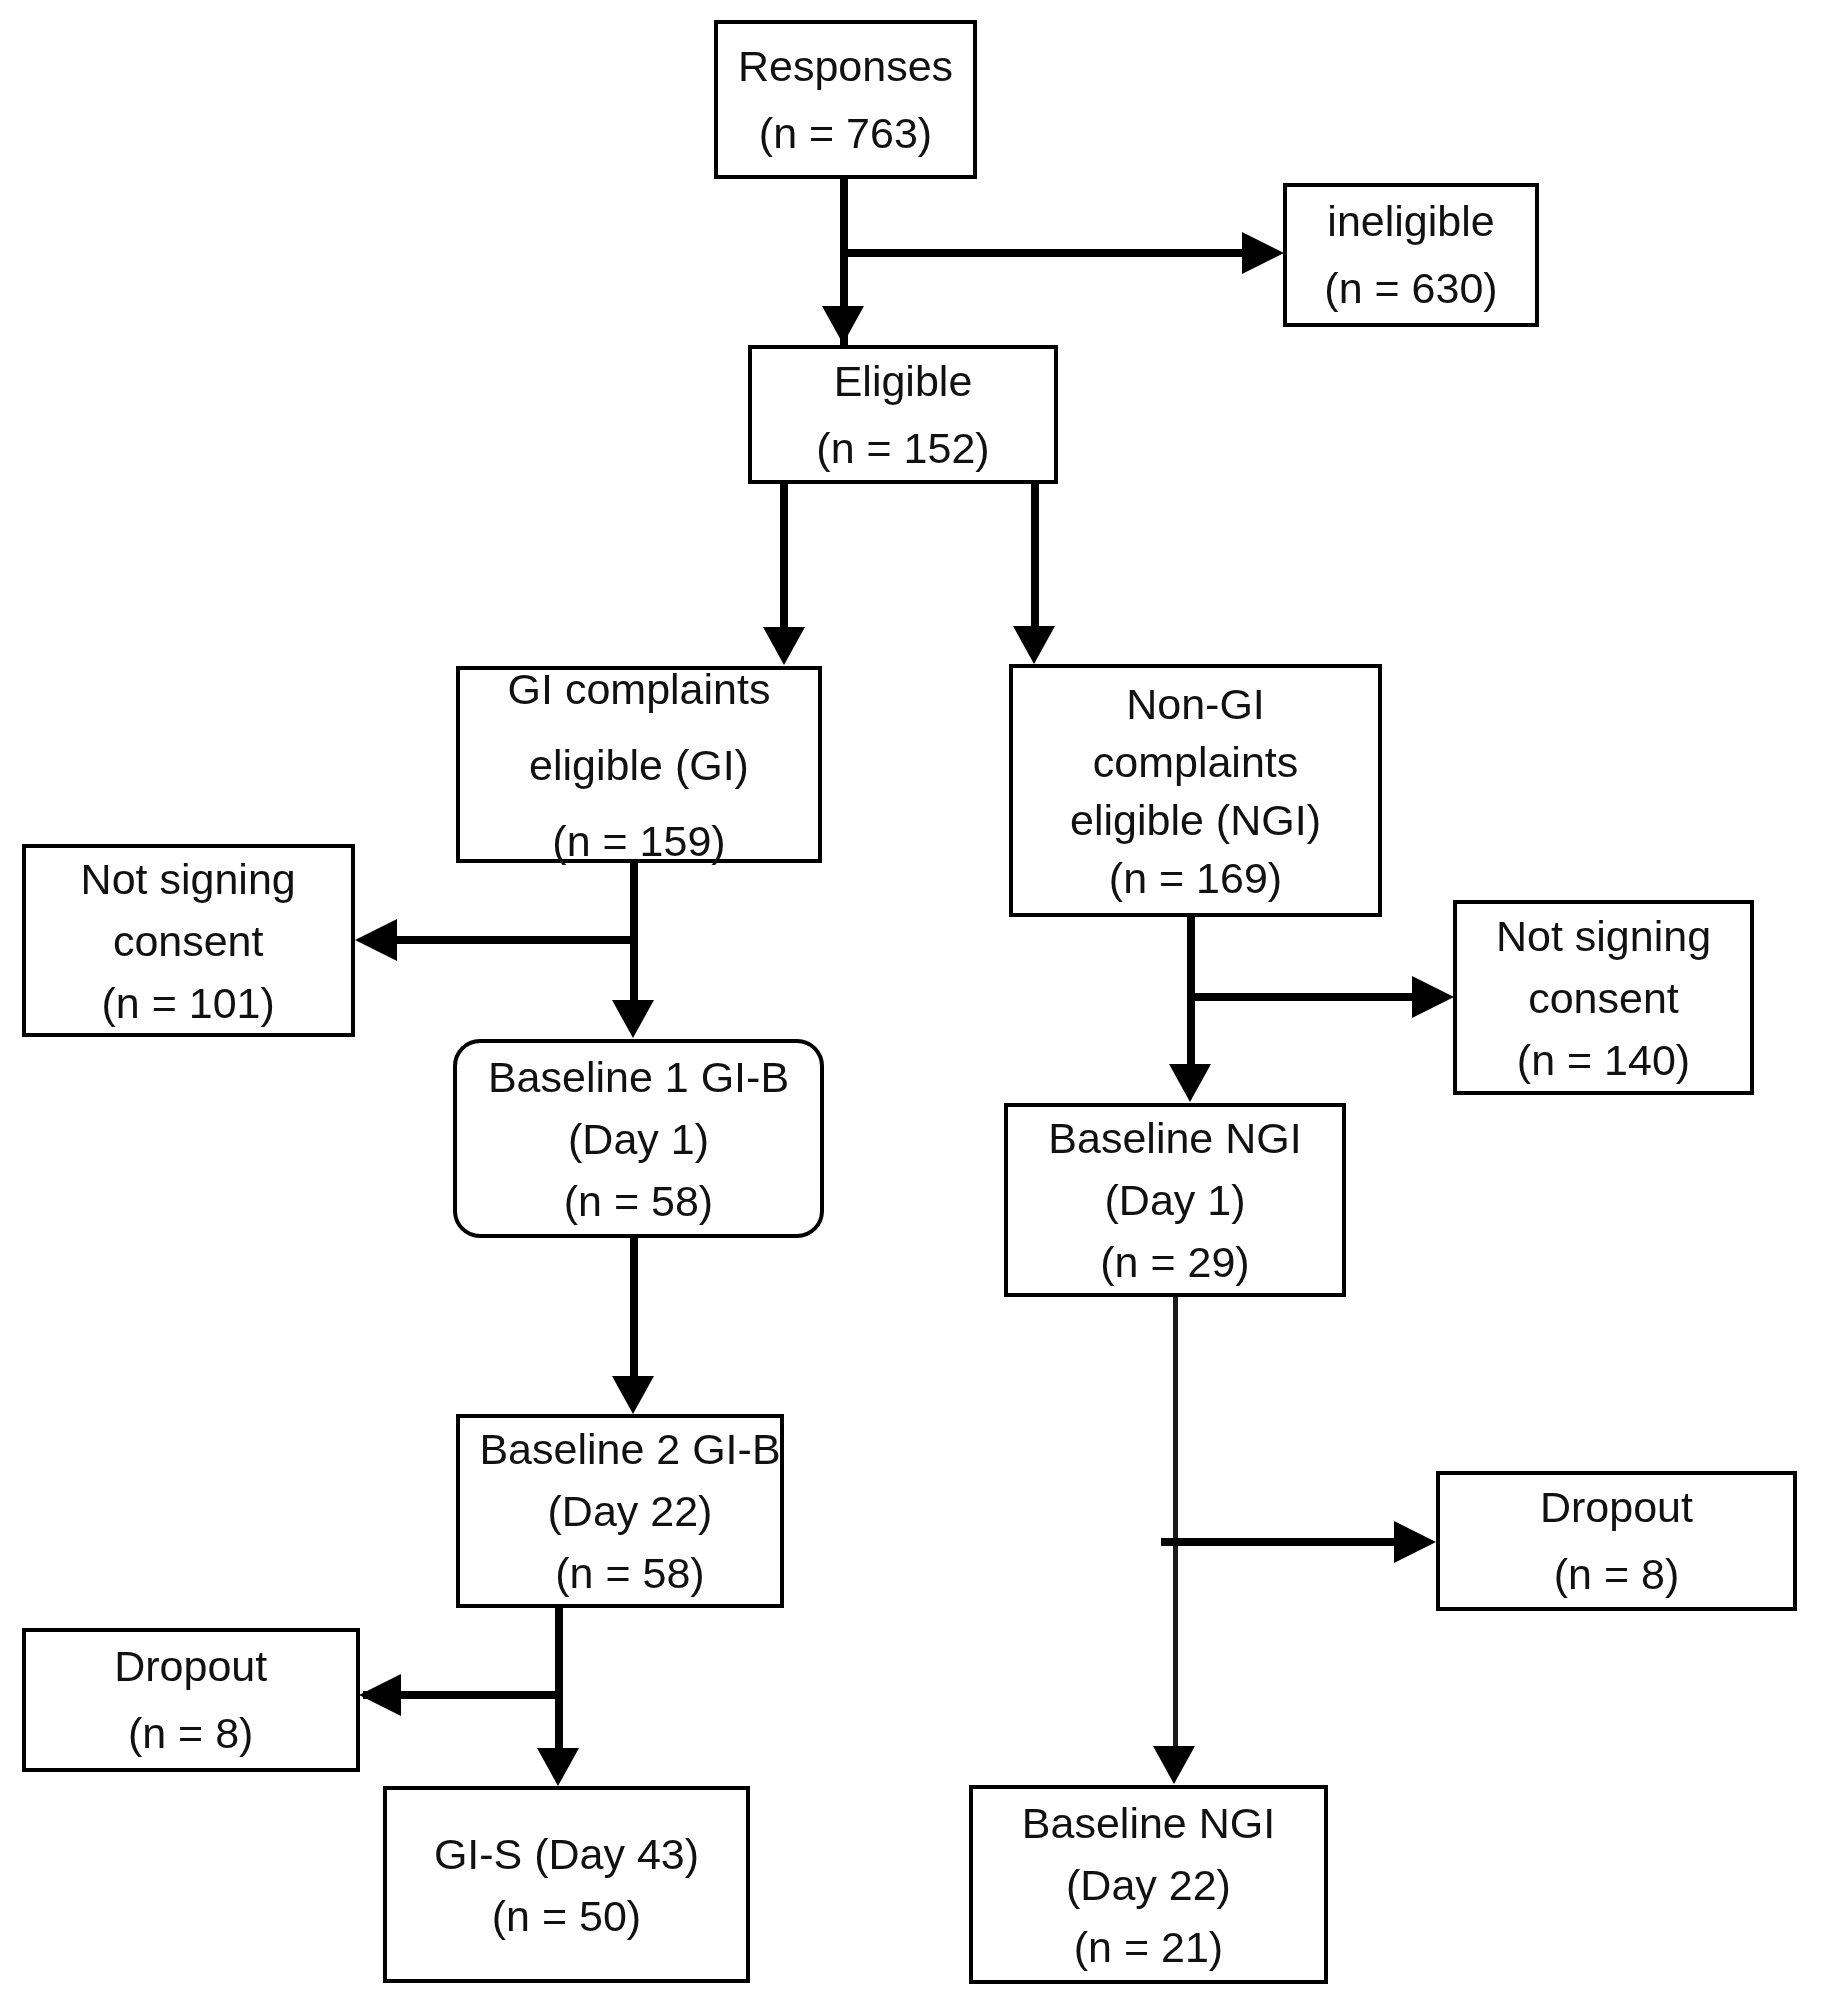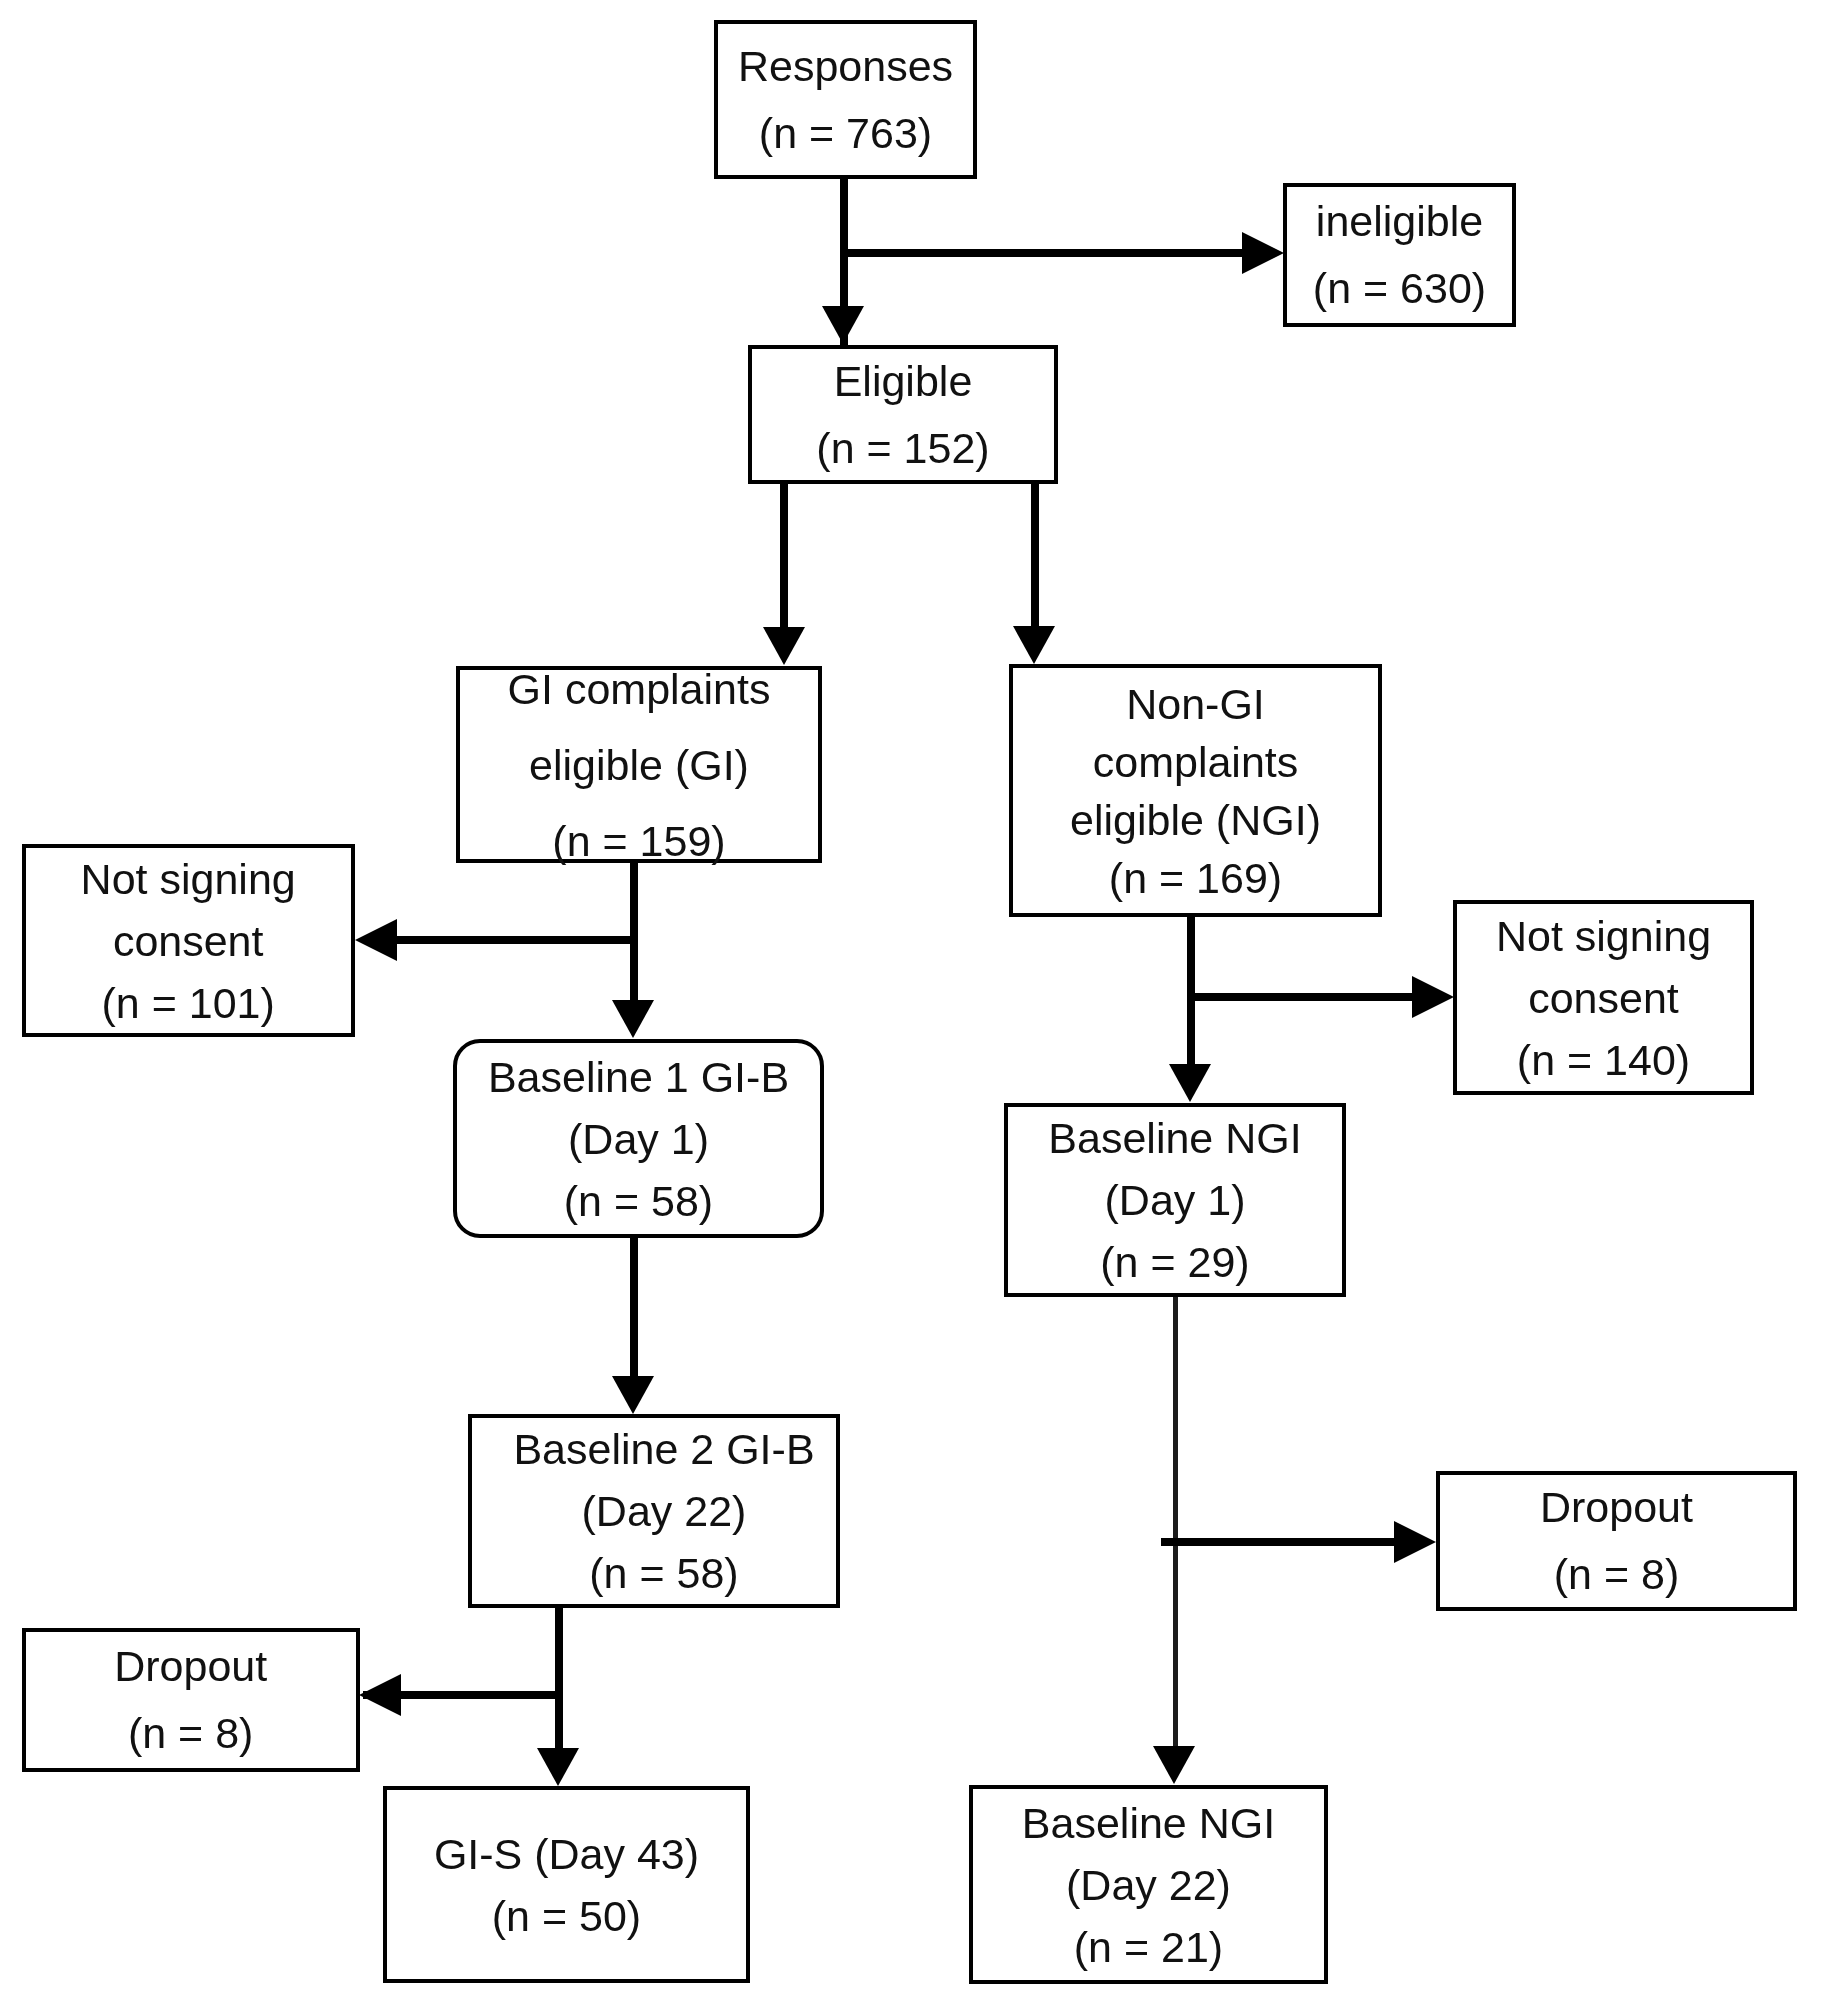--- a/index.html
+++ b/index.html
@@ -29,29 +29,29 @@
   .lines-4 .ln{line-height:58px;}
   .conn{position:absolute;background:#000000;}
   .conn-thin{position:absolute;background:#1c1c1c;}
   .arr{position:absolute;width:0;height:0;}
   .arr-d{border-left:21.7px solid transparent;border-right:21.7px solid transparent;border-top:38px solid #000;}
   .arr-l{border-top:21px solid transparent;border-bottom:21px solid transparent;border-right:42px solid #000;}
   .arr-r{border-top:21px solid transparent;border-bottom:21px solid transparent;border-left:42px solid #000;}
 
   
   #box-responses        {left:714px;  top:20px;   width:263px; height:159px;}
-  #box-ineligible       {left:1283px; top:183px;  width:233px; height:144px;}
+  #box-ineligible       {left:1283px; top:183px;  width:256px; height:144px;}
   #box-eligible         {left:748px;  top:345px;  width:310px; height:139px;}
   #box-gi-eligible      {left:456px;  top:666px;  width:366px; height:197px;gap:14px;}
   #box-ngi-eligible     {left:1009px; top:664px;  width:373px; height:253px;}
   #box-notsign-gi       {left:21.7px;   top:844px; width:333px; height:193px;}
   #box-baseline1-gib    {left:453px;  top:1039px; width:371px; height:199px;border-radius:27px;}
   #box-notsign-ngi      {left:1453px; top:900px; width:301px; height:195px;}
   #box-baseline-ngi-d1  {left:1004px; top:1103px; width:342px; height:194px;}
-  #box-baseline2-gib    {left:468px;  top:1414px; width:372px; height:194px;padding-left:20px;}
+  #box-baseline2-gib    {left:456px;  top:1414px; width:328px; height:194px;padding-left:20px;}
   #box-dropout-ngi      {left:1436px; top:1471px; width:361px; height:140px;}
   #box-dropout-gi       {left:21.7px;   top:1628px; width:338px; height:144px;}
   #box-after-intervention{left:383px; top:1786px; width:367px; height:197px;}
   #box-baseline-ngi-d22 {left:969px; top:1785px; width:359px; height:199px;}
 
   
   #c-resp-v  {left:840px; top:164px;  width:8px; height:183px;}
   #a-eligible{left:822px; top:306px;}
   #c-inelig-h{left:844px; top:249px;  width:398px; height:8px;}
   #a-inelig  {left:1242px; top:232px;}

